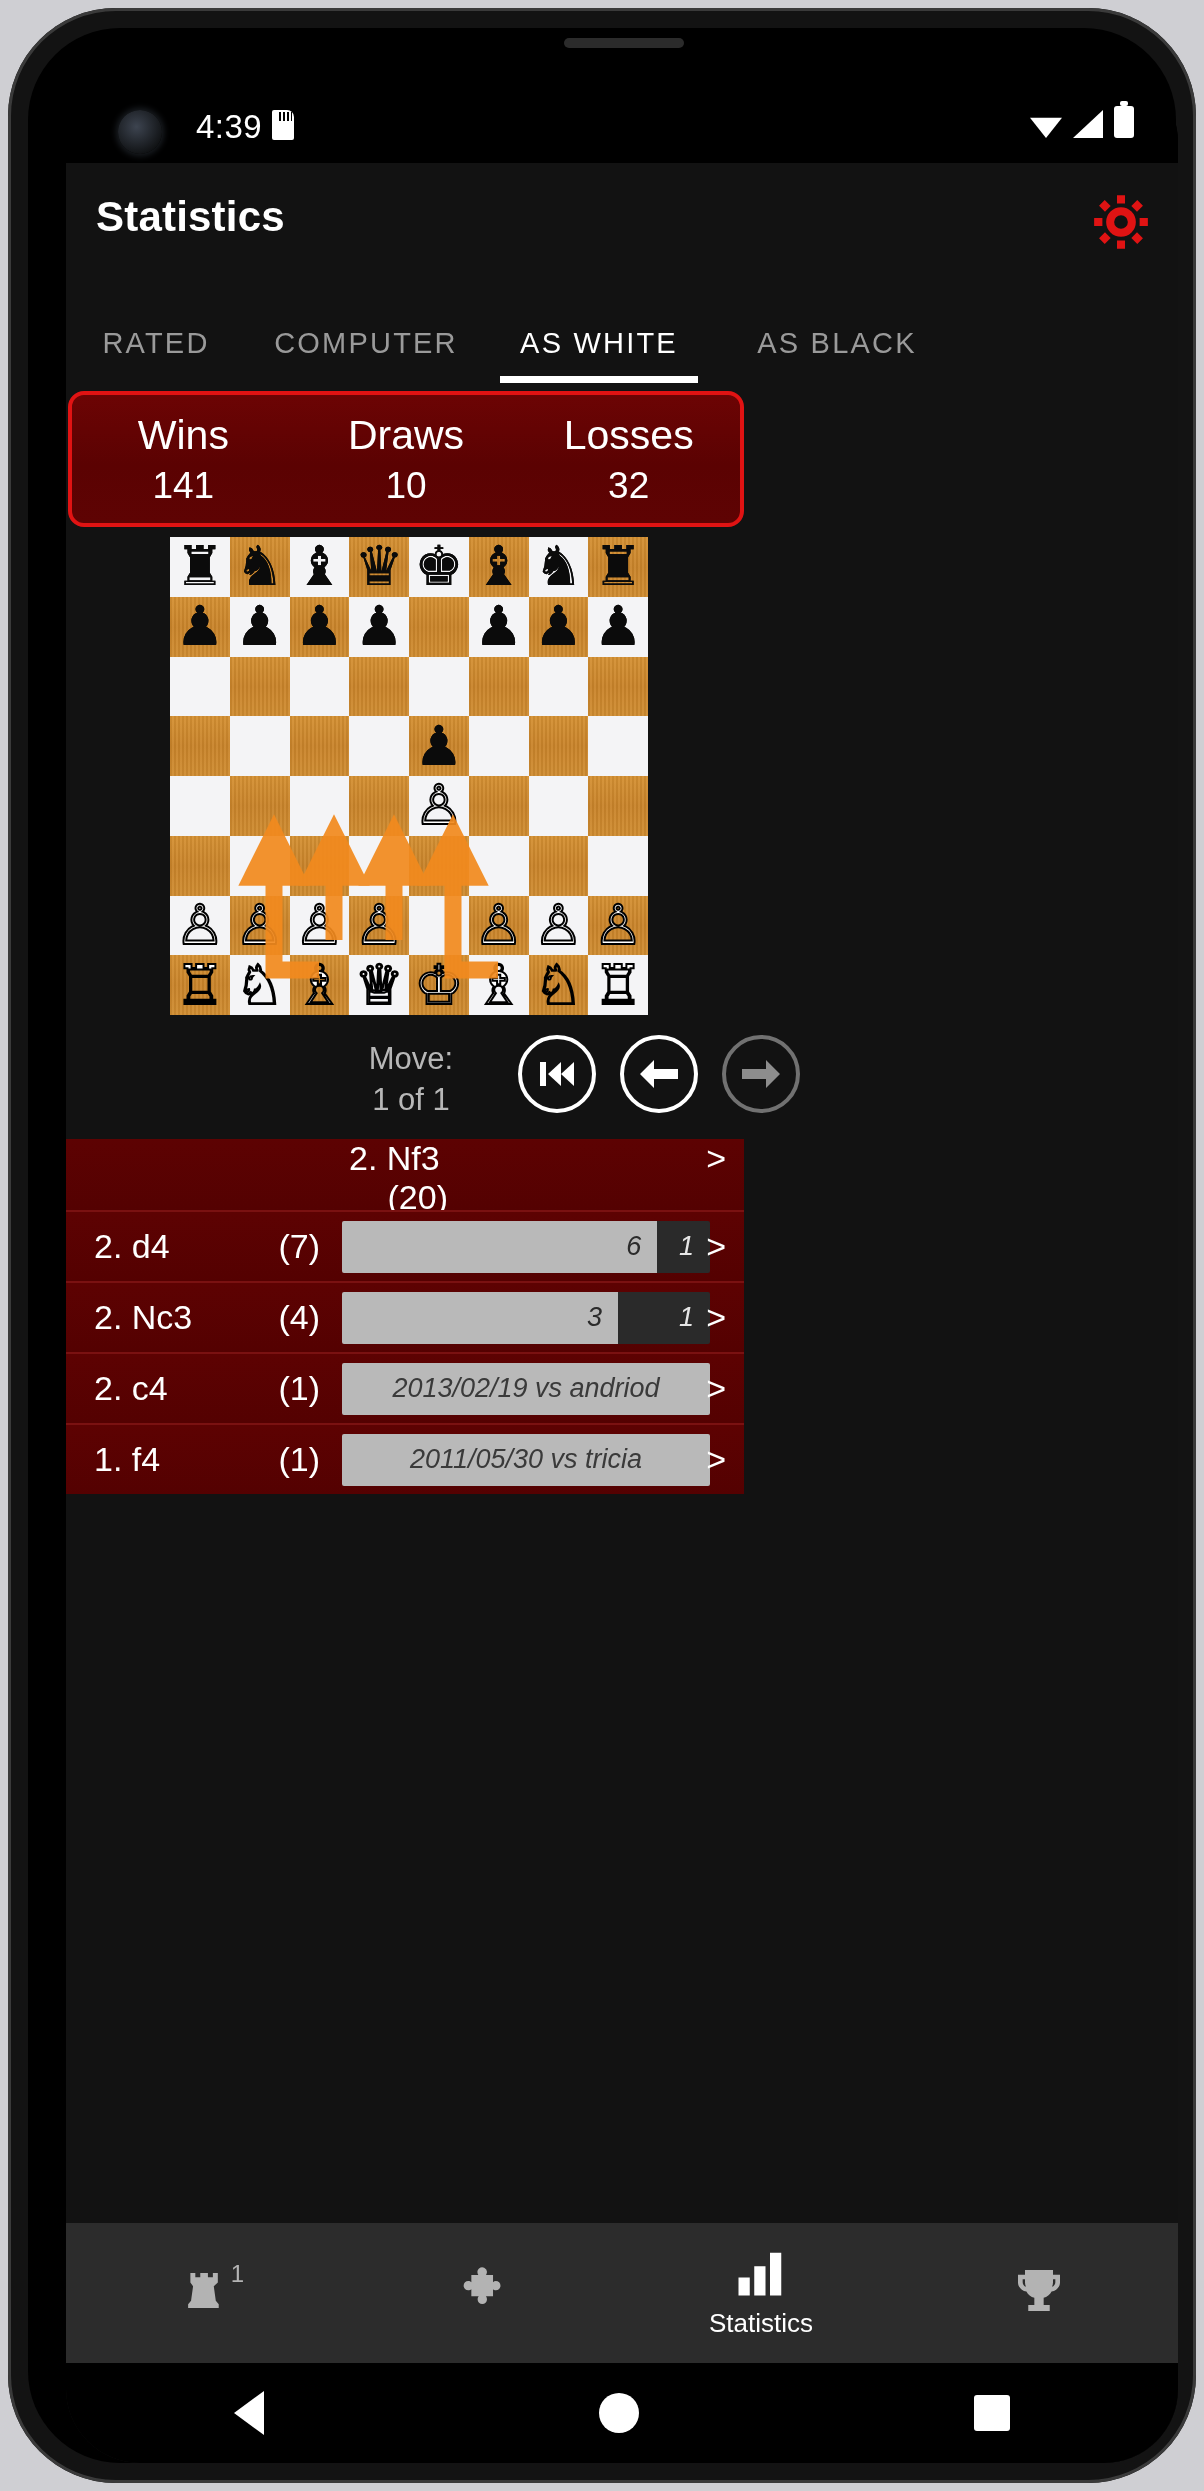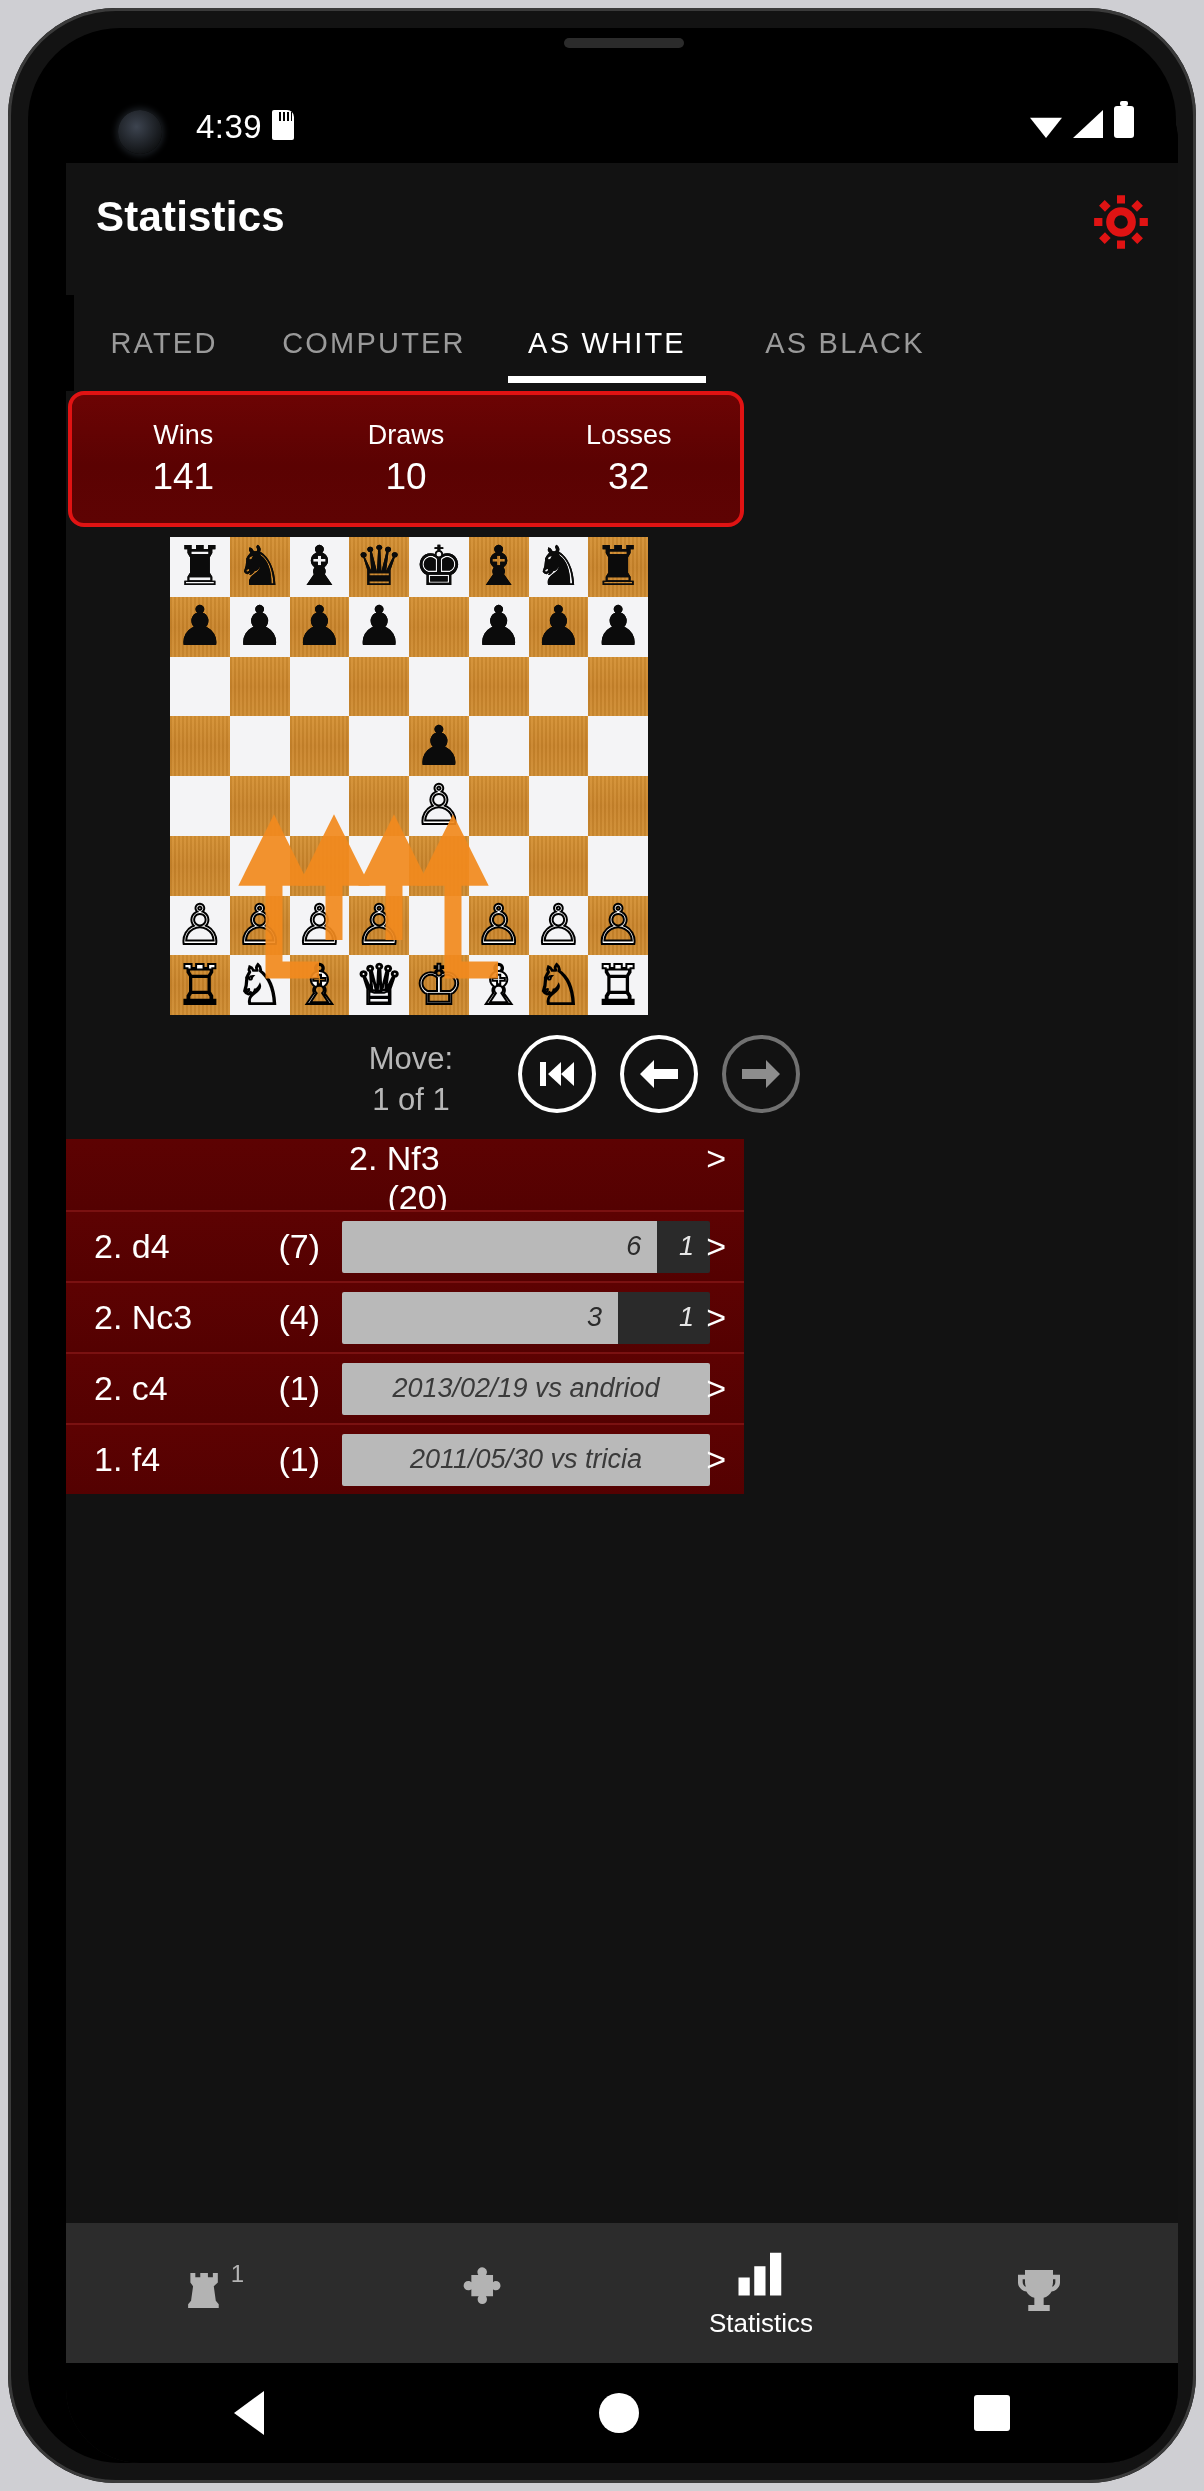--- a/index.html
+++ b/index.html
@@ -96,21 +96,21 @@
     position: absolute; left: 30px; top: 30px;
     font-size: 42px; font-weight: 700; color: #fff; letter-spacing: .2px;
   }
   .gear-btn {
     position: absolute; right: 26px; top: 28px;
     width: 62px; height: 62px; cursor: pointer;
   }
 
   
   .tabs {
-    position: absolute; left: 8px; top: 227px; width: 100%; height: 96px;
+    position: absolute; left: 0; top: 227px; width: 100%; height: 96px;
     background: #121212; display: flex; align-items: flex-start;
   }
   .tab {
     flex: 0 0 auto; position: relative; height: 96px;
     display: flex; align-items: center; justify-content: center;
     font-size: 29px; letter-spacing: 2.2px; color: #9a9a9a;
     cursor: pointer; padding: 0 6px;
   }
   .tab.t0 { width: 180px; }
   .tab.t1 { width: 240px; }
@@ -130,21 +130,21 @@
 
   
   .stats-card {
     position: absolute; left: 2px; top: 0px; width: 676px; height: 136px;
     background: linear-gradient(180deg,#6c0404 0%, #5b0202 55%, #5e0303 100%);
     border: 4px solid #e01313;
     border-radius: 16px;
     display: flex; align-items: center;
   }
   .stat-col { flex: 1; text-align: center; color: #fff; }
-  .stat-label { font-size: 27px; line-height: 1.28; }
+  .stat-label { font-size: 41px; line-height: 1.28; }
   .stat-value { font-size: 37px; line-height: 1.28; }
 
   
   .board-wrap {
     position: absolute; left: 104px; top: 146px; width: 478px; height: 478px;
   }
   .board { position: absolute; inset: 0; display: grid;
     grid-template-columns: repeat(8, 1fr); grid-template-rows: repeat(8, 1fr); }
   .sq { position: relative; display: flex; align-items: center; justify-content: center; }
   .sq.l { background: #f4f4f6; }

